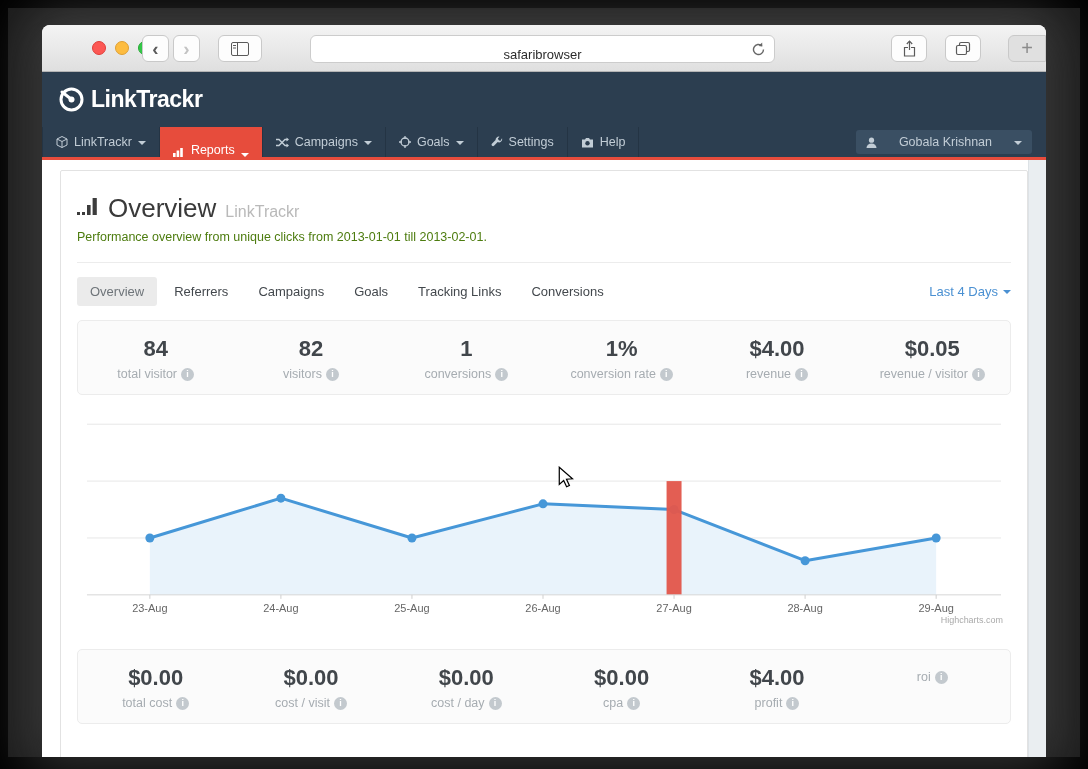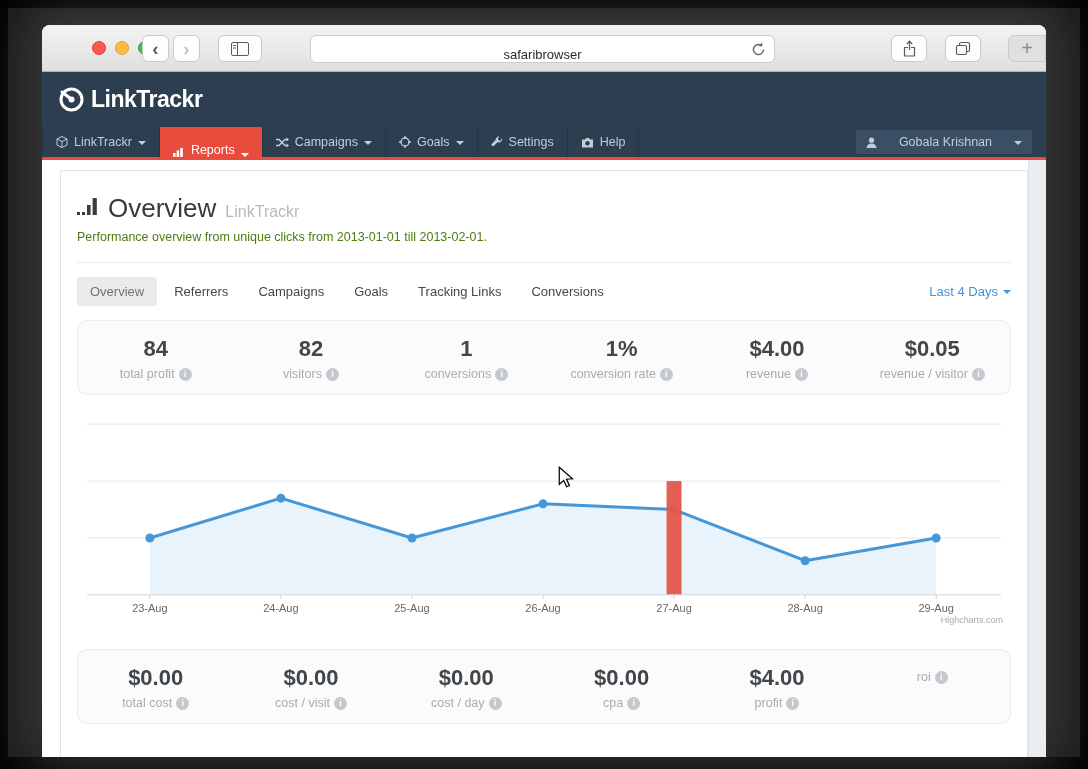--- a/index.html
+++ b/index.html
@@ -56,21 +56,21 @@
   .page-title { font-size:26px; color:#3a3a3a; font-weight:500; }
   .title-suffix { font-size:16px; color:#b9b9b9; }
   .subtitle { font-size:12.5px; color:#4d7c0f; margin-top:6px; }
   .head-divider { border:none; border-top:1px solid #ececec; margin-top:18px; }
 
   .tabsrow { display:flex; align-items:center; padding:14px 16px 6px 16px; gap:4px; font-size:13px; }
   .tab { padding:7px 13px; border-radius:3px; color:#43484d; cursor:pointer; }
   .tab.active { background:#ebebeb; color:#6e7479; }
   .range-select { margin-left:auto; color:#4a90d2; display:flex; align-items:center; gap:5px; cursor:pointer; }
 
-  .statspanel { margin:8px 16px 0 16px; background:#fbfbfb; border:1px solid #ececec; border-radius:10px;
+  .statspanel { margin:8px 16px 0 16px; background:#fbfbfb; border:1px solid #ececec; border-radius:5px;
     display:flex; padding:15px 0 13px 0; }
   .statspanel.bottom { margin-top:12px; }
   .stat { flex:1; text-align:center; }
   .stat .val { font-size:22px; font-weight:bold; color:#41464b; }
   .stat .lab { font-size:12.5px; color:#a6acb1; margin-top:5px; display:flex; align-items:center; justify-content:center; gap:4px; }
   .info-icon { width:13px; height:13px; border-radius:50%; background:#c3c9ce; color:#fff; font-size:9px;
     font-weight:bold; line-height:13px; text-align:center; display:inline-block; font-style:normal; }
 
   .chartwrap { margin:10px 16px 0 16px; }
   svg.chart { display:block; width:100%; height:232px; font-family:"Liberation Sans","DejaVu Sans",sans-serif; }
@@ -230,21 +230,21 @@
         <span class="range-select">
           <span>Last 4 Days</span>
           <span class="caret"></span>
         </span>
       </div>
 
       <div class="statspanel">
         <div class="stat">
           <div class="val">84</div>
           <div class="lab">
-              <span>total profit</span>
+              <span>total visitor</span>
               <i class="info-icon">i</i>
             </div>
         </div>
         <div class="stat">
           <div class="val">82</div>
           <div class="lab">
               <span>visitors</span>
               <i class="info-icon">i</i>
             </div>
         </div>

